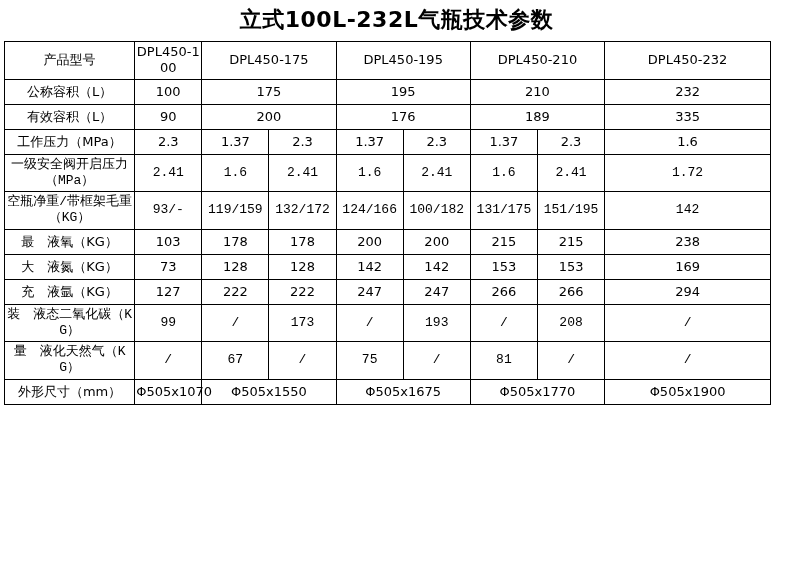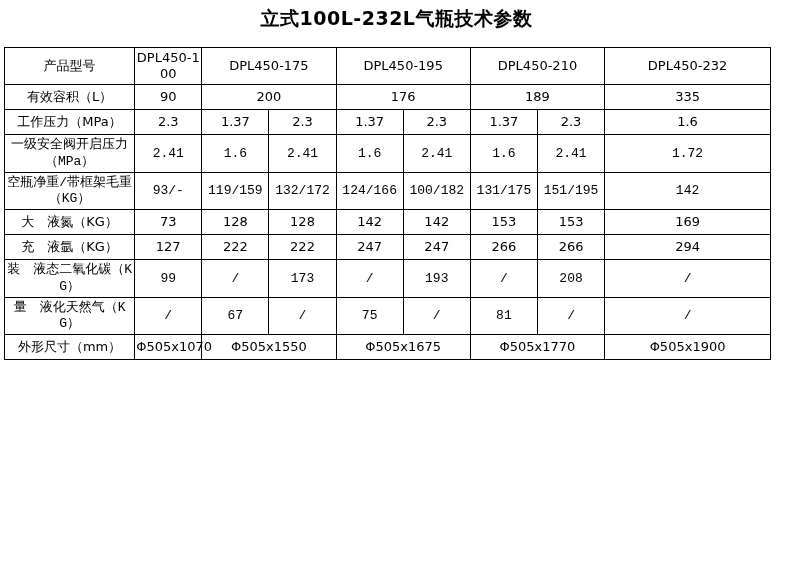--- a/index.html
+++ b/index.html
@@ -15,30 +15,30 @@
     overflow: hidden;
   }
   .page {
     width: 787px;
     height: 565px;
     position: relative;
     box-sizing: border-box;
   }
   .title {
     text-align: center;
-    font-size: 19px;
+    font-size: 22px;
     font-weight: bold;
     letter-spacing: 0.5px;
     padding: 8px 0 9px 6px;
     line-height: 1.1;
   }
   table.spec {
     border-collapse: collapse;
     width: 767px;
-    margin: 9px 4px;
+    margin: 0 4px;
     table-layout: fixed;
   }
   table.spec td {
     border: 1px solid #000000;
     font-size: 13px;
     text-align: center;
     vertical-align: middle;
     padding: 2px 1px;
     line-height: 1.25;
     word-break: break-all;
@@ -92,20 +92,28 @@
     <tbody>
       <tr class="short">
         <td class="rowhead">产品型号</td>
         <td>DPL450-100</td>
         <td colspan="2">DPL450-175</td>
         <td colspan="2">DPL450-195</td>
         <td colspan="2">DPL450-210</td>
         <td colspan="2">DPL450-232</td>
       </tr>
 
+      <tr class="short">
+        <td class="rowhead">公称容积（L）</td>
+        <td>100</td>
+        <td colspan="2">175</td>
+        <td colspan="2">195</td>
+        <td colspan="2">210</td>
+        <td colspan="2">232</td>
+      </tr>
 
       <tr class="short">
         <td class="rowhead">有效容积（L）</td>
         <td>90</td>
         <td colspan="2">200</td>
         <td colspan="2">176</td>
         <td colspan="2">189</td>
         <td colspan="2">335</td>
       </tr>
 
@@ -140,20 +148,31 @@
         <td>93/-</td>
         <td>119/159</td>
         <td>132/172</td>
         <td>124/166</td>
         <td>100/182</td>
         <td>131/175</td>
         <td>151/195</td>
         <td colspan="2">142</td>
       </tr>
 
+      <tr class="short">
+        <td class="rowhead spaced">最　液氧（KG）</td>
+        <td>103</td>
+        <td>178</td>
+        <td>178</td>
+        <td>200</td>
+        <td>200</td>
+        <td>215</td>
+        <td>215</td>
+        <td colspan="2">238</td>
+      </tr>
 
       <tr class="short">
         <td class="rowhead spaced">大　液氮（KG）</td>
         <td>73</td>
         <td>128</td>
         <td>128</td>
         <td>142</td>
         <td>142</td>
         <td>153</td>
         <td>153</td>

